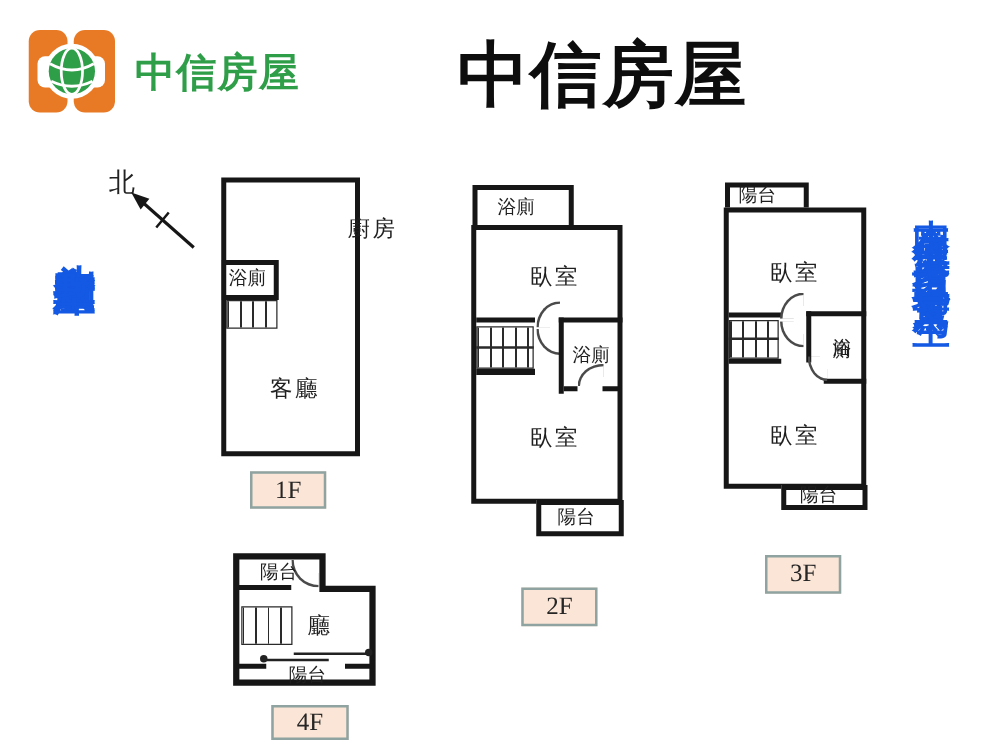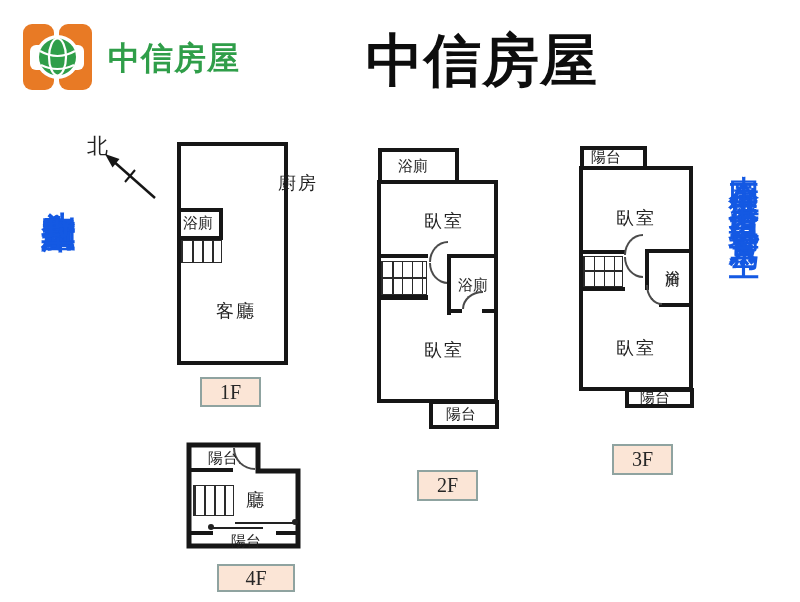--- a/index.html
+++ b/index.html
@@ -158,16 +158,16 @@
     <div class="room-label lbl-sm" style="left:22px;top:8px;letter-spacing:0;">陽台</div>
     <div class="stairs" style="left:7px;top:43px;width:41px;height:31px;"></div>
     <div class="room-label lbl-lg" style="left:60px;top:49px;">廳</div>
     <div class="slide-line" style="left:49px;top:80px;width:60px;"></div>
     <div class="slide-dot" style="left:106px;top:77px;"></div>
     <div class="slide-line" style="left:25px;top:85px;width:52px;"></div>
     <div class="slide-dot" style="left:22px;top:82px;"></div>
     <div class="wall" style="left:3px;top:89px;width:24px;height:4px;"></div>
     <div class="wall" style="left:90px;top:89px;width:22px;height:4px;"></div>
     <div class="room-label lbl-sm" style="left:45px;top:91px;letter-spacing:0;">陽台</div>
-    <div class="floor-tag" style="left:31px;top:122px;width:78px;height:28px;">4F</div>
+    <div class="floor-tag" style="left:31px;top:122px;width:62px;height:28px;">4F</div>
   </div>
 
 </div>
 
 </body></html>

